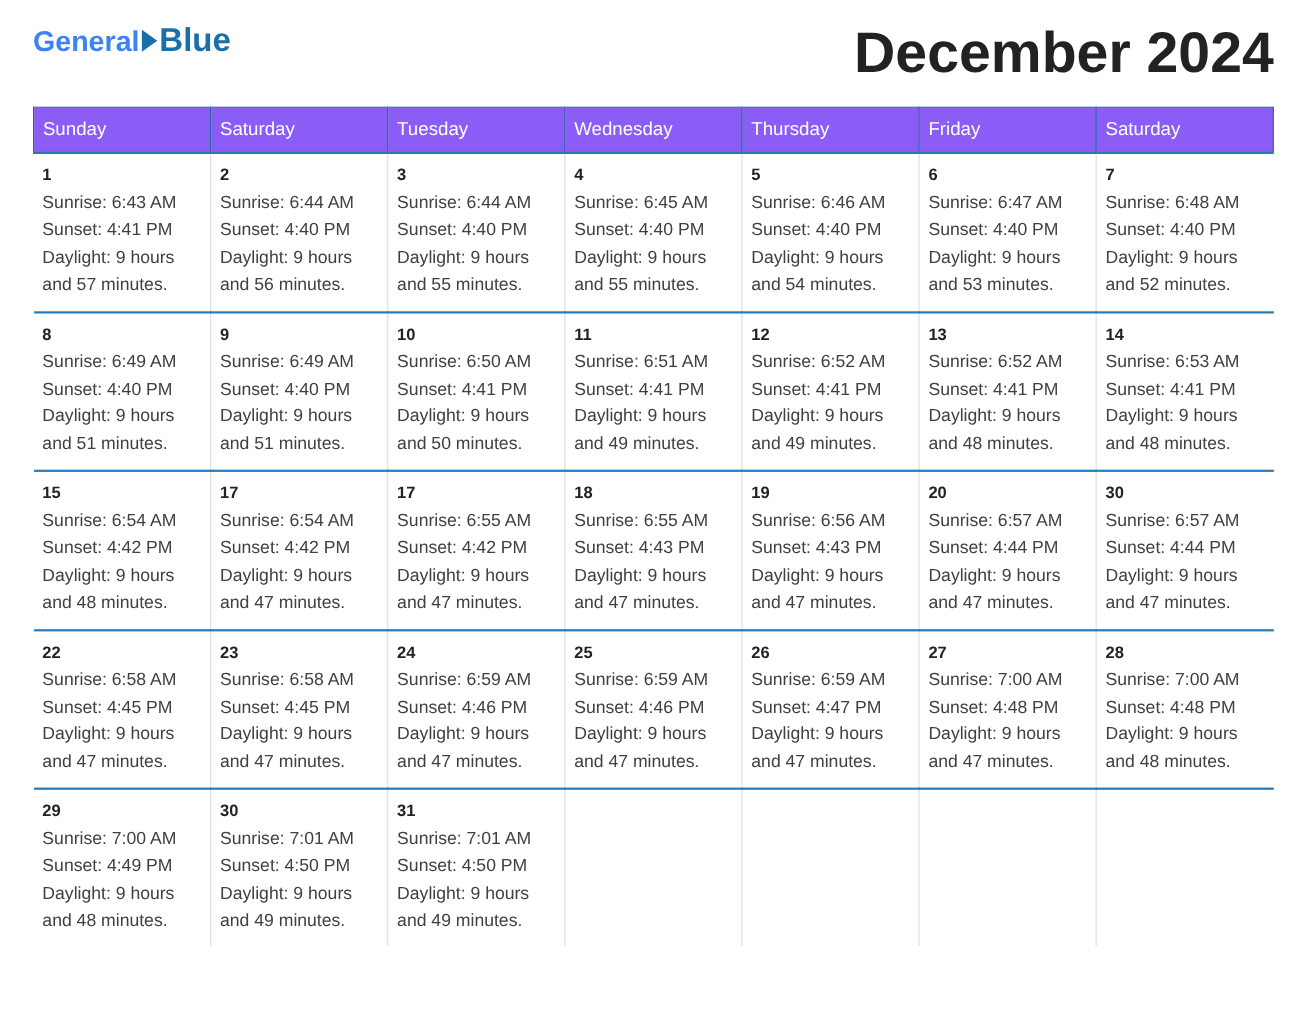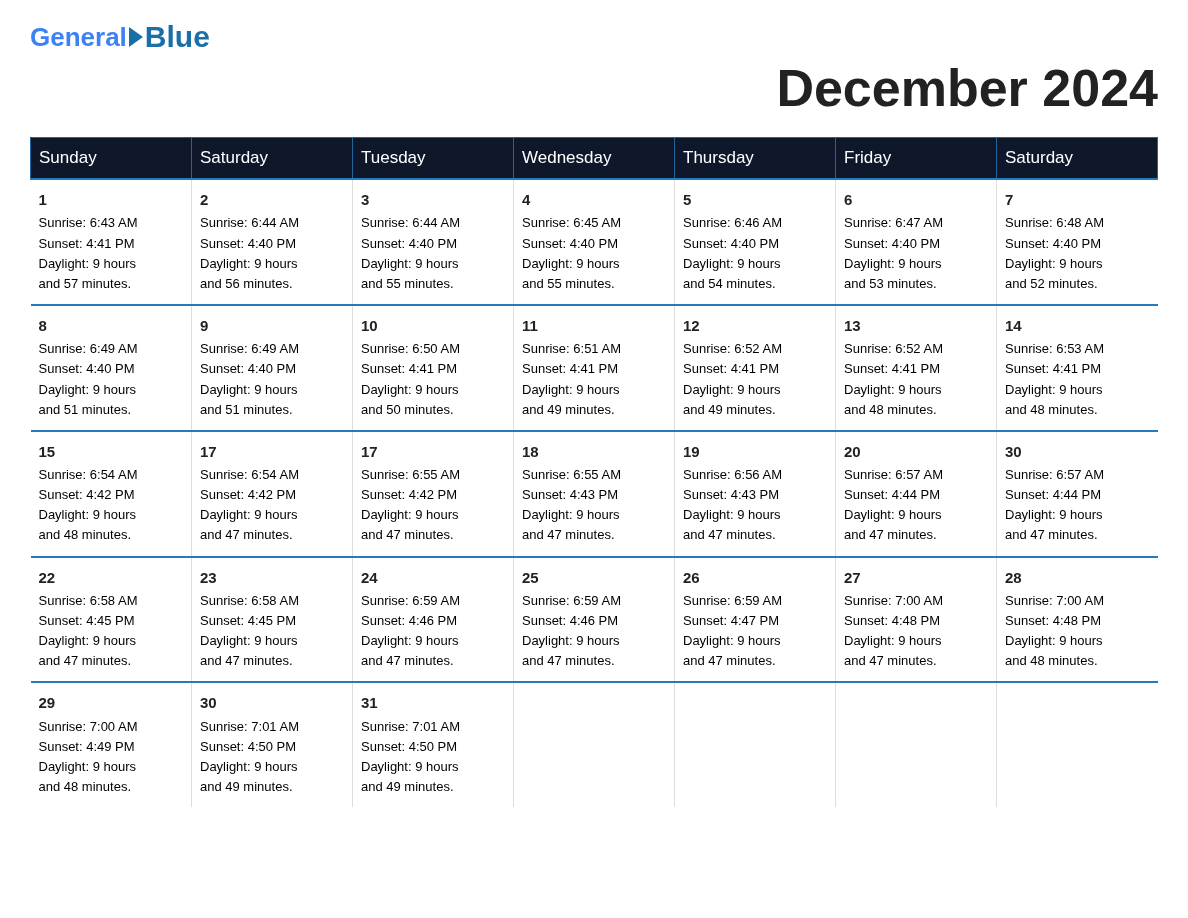--- a/index.html
+++ b/index.html
@@ -46,33 +46,32 @@
       font-weight: bold;
     }
     .title-area {
       text-align: right;
     }
     .month-title {
       font-size: 52px;
       font-weight: bold;
       color: #222;
       line-height: 1.1;
-      margin-top: 40px;
     }
     .location {
       font-size: 22px;
       color: #555;
       margin-top: 4px;
     }
     table {
       width: 100%;
       border-collapse: collapse;
     }
     thead tr {
-      background-color: #0f172a;
+      background-color: #8b5cf6;
       color: #fff;
     }
     thead th {
       padding: 10px 8px;
       font-size: 17px;
       font-weight: normal;
       text-align: left;
       border: 1px solid #2065a0;
     }
     tbody tr {
@@ -91,22 +90,22 @@
     tbody td:first-child { border-left: none; }
     tbody td:last-child { border-right: none; }
     .day-num {
       font-size: 15px;
       font-weight: bold;
       color: #222;
       display: block;
       margin-bottom: 2px;
     }
     .day-info {
-      font-size: 13px;
-      color: #000000;
+      font-size: 16px;
+      color: #404040;
     }
     tbody tr:last-child td {
       border-bottom: none;
     }
   </style>
 </head>
 <body>
 
 <div class="header">
   <div class="logo">

